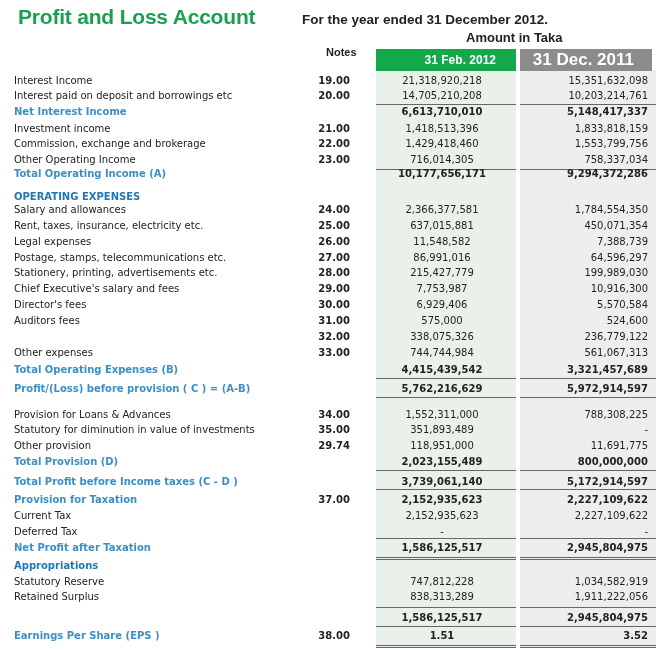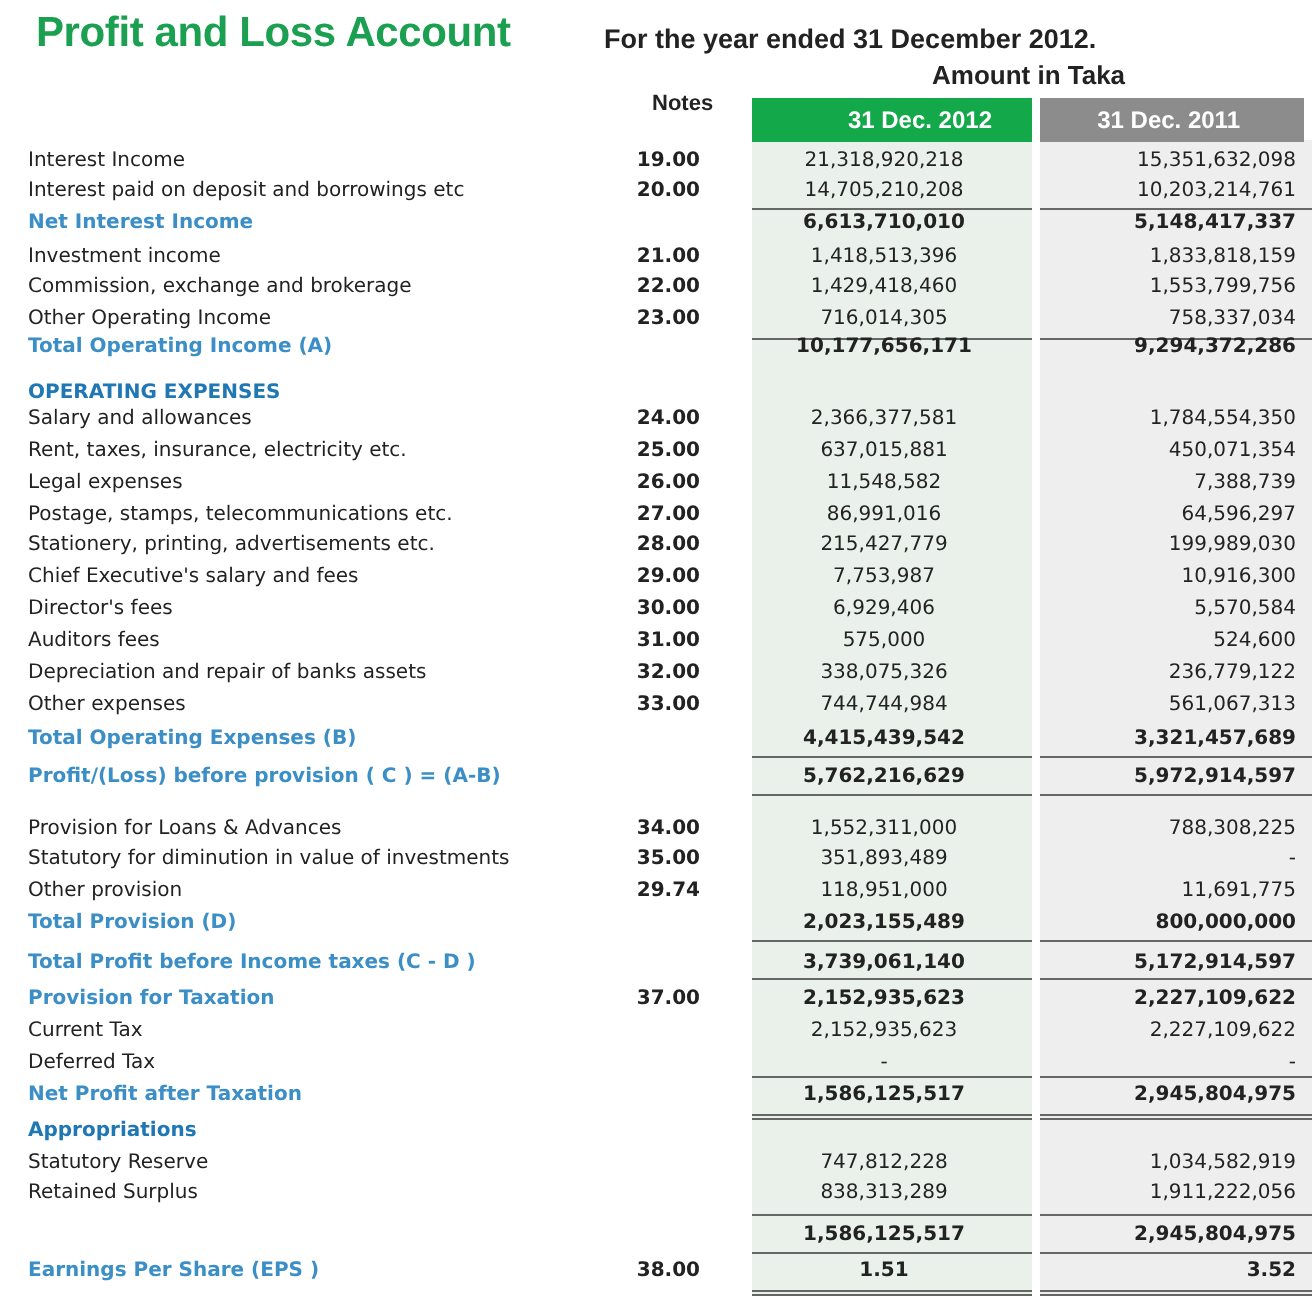--- a/index.html
+++ b/index.html
@@ -12,22 +12,22 @@
   .amount-label { position: absolute; left: 466px; top: 30px; font-family: "Liberation Sans", sans-serif;
                   font-size: 13px; font-weight: bold; color: #222; }
   .notes-hdr { position: absolute; left: 315px; top: 46px; font-family: "Liberation Sans", sans-serif;
                font-size: 11px; font-weight: bold; color: #222; padding-left: 11px; }
   .col-bg-2012 { position: absolute; left: 376px; top: 70px; width: 140px; height: 578px; background: #e9f1ea; }
   .col-bg-2011 { position: absolute; left: 520px; top: 70px; width: 136px; height: 578px; background: #eeeeee; }
   .hdr-2012 { position: absolute; left: 376px; top: 49px; width: 140px; height: 22px; background: #13a84a;
               color: #fff; font-family: "Liberation Sans", sans-serif; font-weight: bold; font-size: 12px;
               display: flex; align-items: center; justify-content: flex-end; padding-right: 20px; box-sizing: border-box; }
   .hdr-2011 { position: absolute; left: 520px; top: 49px; width: 132px; height: 22px; background: #8c8c8c;
-              color: #fff; font-family: "Liberation Sans", sans-serif; font-weight: bold; font-size: 12px;
-              display: flex; align-items: center; justify-content: flex-end; padding-right: 32px; box-sizing: border-box; }
+              color: #fff; font-family: "Liberation Sans", sans-serif; font-weight: bold; font-size: 17px;
+              display: flex; align-items: center; justify-content: flex-end; padding-right: 18px; box-sizing: border-box; }
   .row { position: absolute; left: 0; width: 656px; height: 15px; font-size: 10px; line-height: 15px; }
   .row .label { position: absolute; left: 14px; white-space: nowrap; }
   .row .label.blue { color: #3b8fc6; font-weight: bold; }
   .row .label.blue-dark { color: #1f77b4; font-weight: bold; }
   .row .note { position: absolute; left: 316px; width: 34px; text-align: right; font-weight: bold; }
   .row .v12 { position: absolute; left: 376px; width: 132px; text-align: center; }
   .row .v11 { position: absolute; left: 520px; width: 128px; text-align: right; }
   .row.bold .v12, .row.bold .v11 { font-weight: bold; }
   .line { position: absolute; height: 0; border-top: 1.5px solid #666; }
   .line.l12 { left: 376px; width: 140px; }
@@ -37,21 +37,21 @@
 </head>
 <body>
 
 <div class="title">Profit and Loss Account</div>
 <div class="subtitle">For the year ended 31 December 2012.</div>
 <div class="amount-label">Amount in Taka</div>
 <div class="notes-hdr">Notes</div>
 
 <div class="col-bg-2012"></div>
 <div class="col-bg-2011"></div>
-<div class="hdr-2012">31 Dec. 2012</div>
+<div class="hdr-2012">31 Feb. 2012</div>
 <div class="hdr-2011">31 Dec. 2011</div>
 
 <div class="row" style="top:73px">
   <span class="label">Interest Income</span>
   <span class="note">19.00</span>
   <span class="v12">21,318,920,218</span>
   <span class="v11">15,351,632,098</span>
 </div>
 <div class="row" style="top:88px">
   <span class="label">Interest paid on deposit and borrowings etc</span>
@@ -136,21 +136,20 @@
   <span class="v12">6,929,406</span>
   <span class="v11">5,570,584</span>
 </div>
 <div class="row" style="top:313px">
   <span class="label">Auditors fees</span>
   <span class="note">31.00</span>
   <span class="v12">575,000</span>
   <span class="v11">524,600</span>
 </div>
 <div class="row" style="top:329px">
-  <span class="label">Depreciation and repair of banks assets</span>
   <span class="note">32.00</span>
   <span class="v12">338,075,326</span>
   <span class="v11">236,779,122</span>
 </div>
 <div class="row" style="top:345px">
   <span class="label">Other expenses</span>
   <span class="note">33.00</span>
   <span class="v12">744,744,984</span>
   <span class="v11">561,067,313</span>
 </div>

